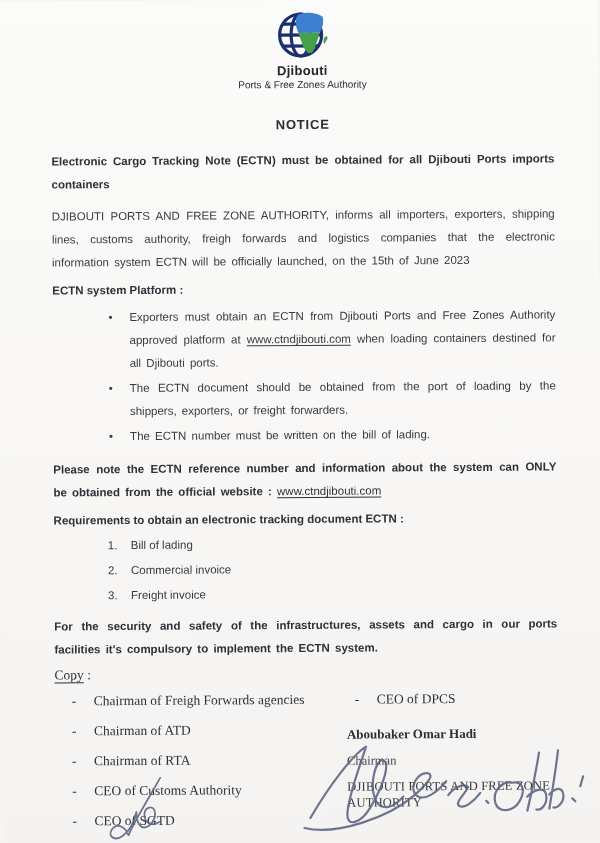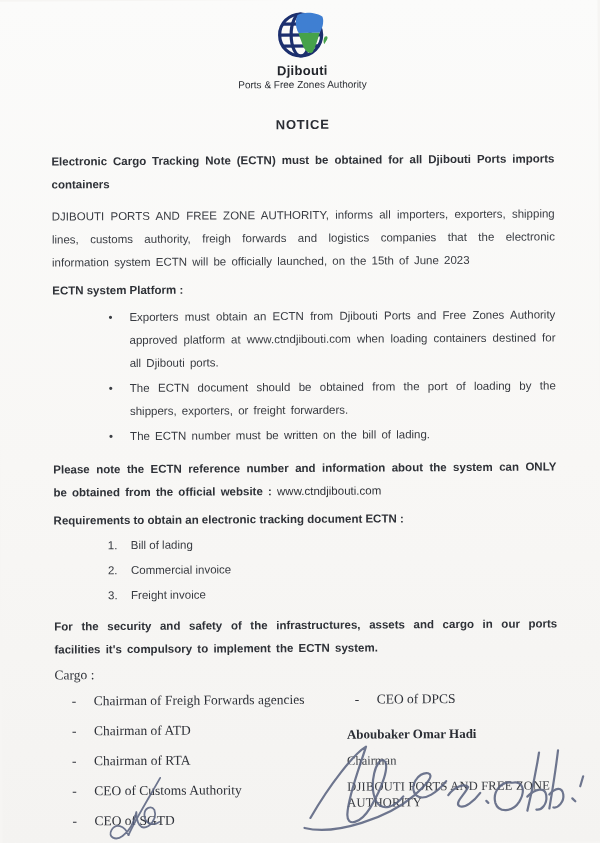--- a/index.html
+++ b/index.html
@@ -21,21 +21,21 @@
   .org-sub{font-size:10px;color:#2c2f35;line-height:12px;margin-top:1px;}
   .notice{margin-top:26px;text-align:center;font-weight:bold;font-size:13px;letter-spacing:.8px;color:#2a2d34;line-height:16px;}
   .para{font-size:11.5px;line-height:23px;text-align:justify;margin:0;color:#3a3d43;word-spacing:2px;}
   .b{font-weight:bold;color:#2e3137;}
   .intro-bold{margin-top:16px;}
   .intro-para{margin-top:9px;}
   .platform-h{margin-top:8px;font-size:11.5px;font-weight:bold;color:#2e3137;line-height:16px;}
   ul.bullets{list-style:none;margin:8px 0 0;padding:0;}
   ul.bullets li{position:relative;padding-left:77px;font-size:11.5px;line-height:23px;text-align:justify;word-spacing:2px;margin-bottom:2px;}
   ul.bullets li::before{content:"\2022";position:absolute;left:56px;top:0;color:#3a3d43;}
-  .u{text-underline-offset:2px;}
+  .u{text-decoration:underline;text-underline-offset:2px;}
   .note-para{margin-top:10px;}
   .req-h{margin-top:8px;font-size:11.5px;font-weight:bold;color:#2e3137;line-height:16px;}
   ol.reqs{list-style:none;margin:6px 0 0;padding:0;counter-reset:req;}
   ol.reqs li{position:relative;padding-left:77px;font-size:11.5px;line-height:23px;margin-bottom:2px;counter-increment:req;}
   ol.reqs li::before{content:counter(req) ".";position:absolute;left:54px;top:0;}
   .security{margin-top:8px;}
   .copy-label{margin-top:5px;font-family:"Liberation Serif",serif;font-size:13.5px;color:#2e3138;line-height:17px;}
   .copy-label .u{text-underline-offset:3px;}
   .copy-row{display:flex;margin-top:9px;}
   .copy-left{flex:0 0 292px;}
@@ -105,21 +105,21 @@
 
   <ol class="reqs">
     <li>Bill of lading</li>
     <li>Commercial invoice</li>
     <li>Freight invoice</li>
   </ol>
 
   <p class="para b security">For the security and safety of the infrastructures, assets and cargo in our ports facilities it's compulsory to implement the ECTN system.</p>
 
   <div class="copy-label">
-    <span class="u">Cargo</span>&nbsp;<span>:</span>
+    <span class="u">Copy</span>&nbsp;<span>:</span>
   </div>
 
   <div class="copy-row">
     <div class="copy-left">
       <ul class="copy-list">
         <li>Chairman of Freigh Forwards agencies</li>
         <li>Chairman of ATD</li>
         <li>Chairman of RTA</li>
         <li>CEO of Customs Authority</li>
         <li>CEO of SGTD</li>

